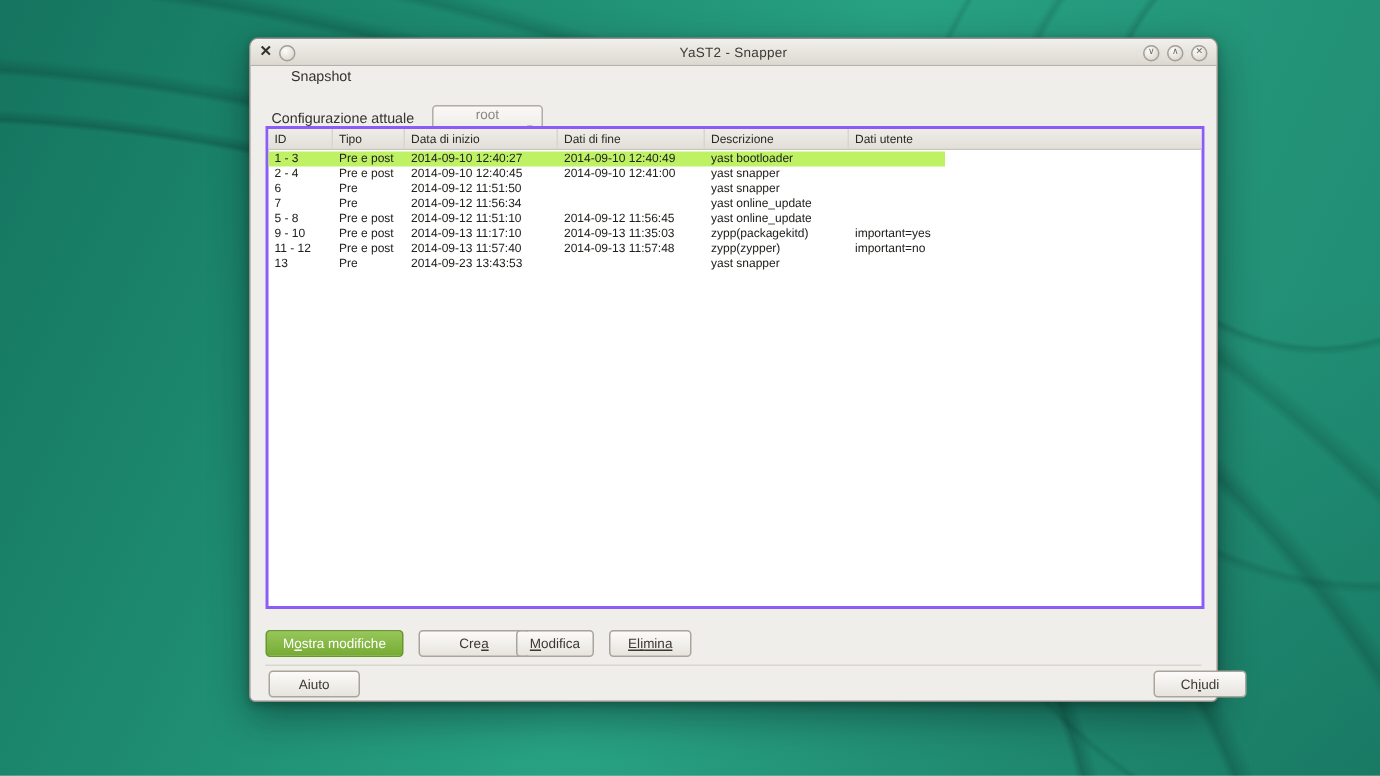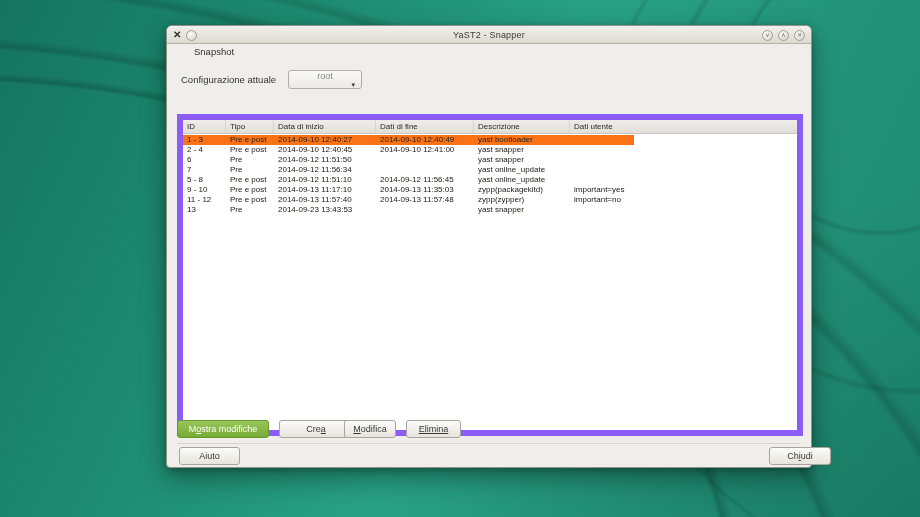--- a/index.html
+++ b/index.html
@@ -54,36 +54,36 @@
     background:linear-gradient(#fafa f8, #eceae5);
     background:linear-gradient(#faf9f7, #eceae5);
     border:1px solid #b2aea5; border-radius:3px;
     font-size:9px; color:#8b8780;
     display:flex; align-items:center; padding:0 6px;flex-direction:column;
   }
   .combo .arrow { margin-left:auto; font-size:7px; color:#3c3a36; }
 
   
   .table {
-    position:absolute; left:10px; top:88px; width:626px; height:322px;
-    background:#fff; border:6px solid #8b5cf6;
+    position:absolute; left:10px; top:58px; width:626px; height:322px;
+    background:#fff; border:2px solid #8b5cf6;
   }
   .thead {
     position:absolute; left:0; top:0; right:0; height:14px;
     background:linear-gradient(#efede9, #e2dfd9);
     border-bottom:1px solid #c9c6bf;
     display:flex;
   }
   .hcell {
     font-size:8px; color:#2b2925; padding:2px 0 0 4px;
     border-right:1px solid #d8d5ce; overflow:hidden; white-space:nowrap;
   }
   .tbody { position:absolute; left:0; top:15px; right:0; bottom:0; }
   .trow { display:flex; width:451px; height:10px; line-height:10px; white-space:nowrap; }
-  .trow.sel { background:#f97316; }
+  .trow.sel { background:#bef264; }
   .cell { font-size:8px; color:#22201c; padding-left:4px; overflow:hidden; white-space:nowrap; }
   .c0{width:43px;} .c1{width:48px;} .c2{width:102px;} .c3{width:98px;} .c4{width:96px;} .c5{width:64px; border-right:none;}
 
   
   .btn {
     position:absolute; height:18px;
     background:linear-gradient(#fcfbf9, #e7e4de);
     border:1px solid #a9a59c; border-radius:3px;
     font-size:9px; color:#3b3833; text-align:center;
     display:flex; align-items:center; justify-content:center;

